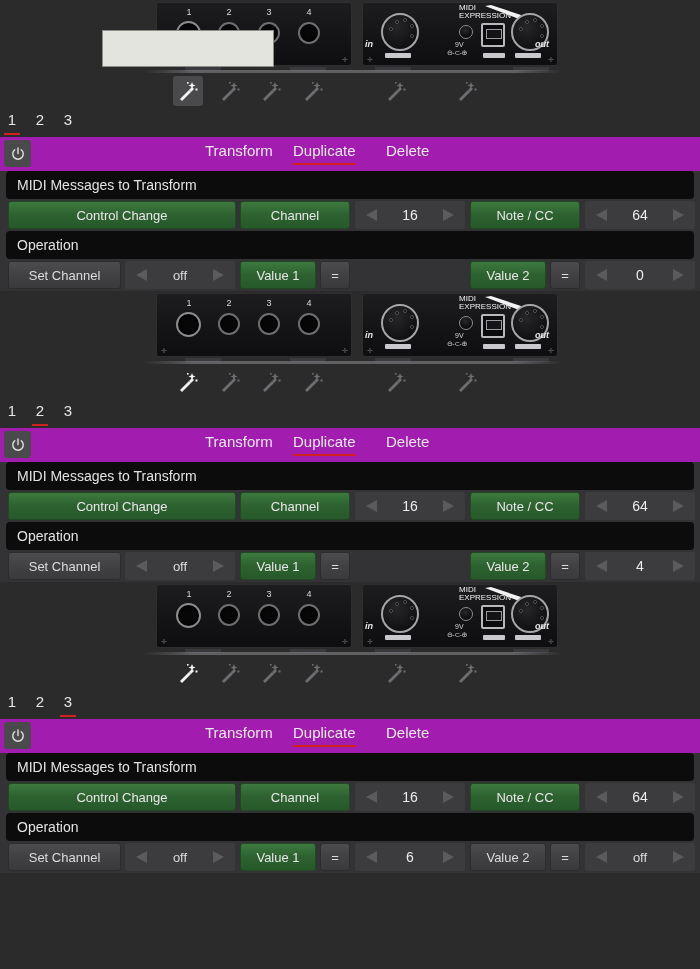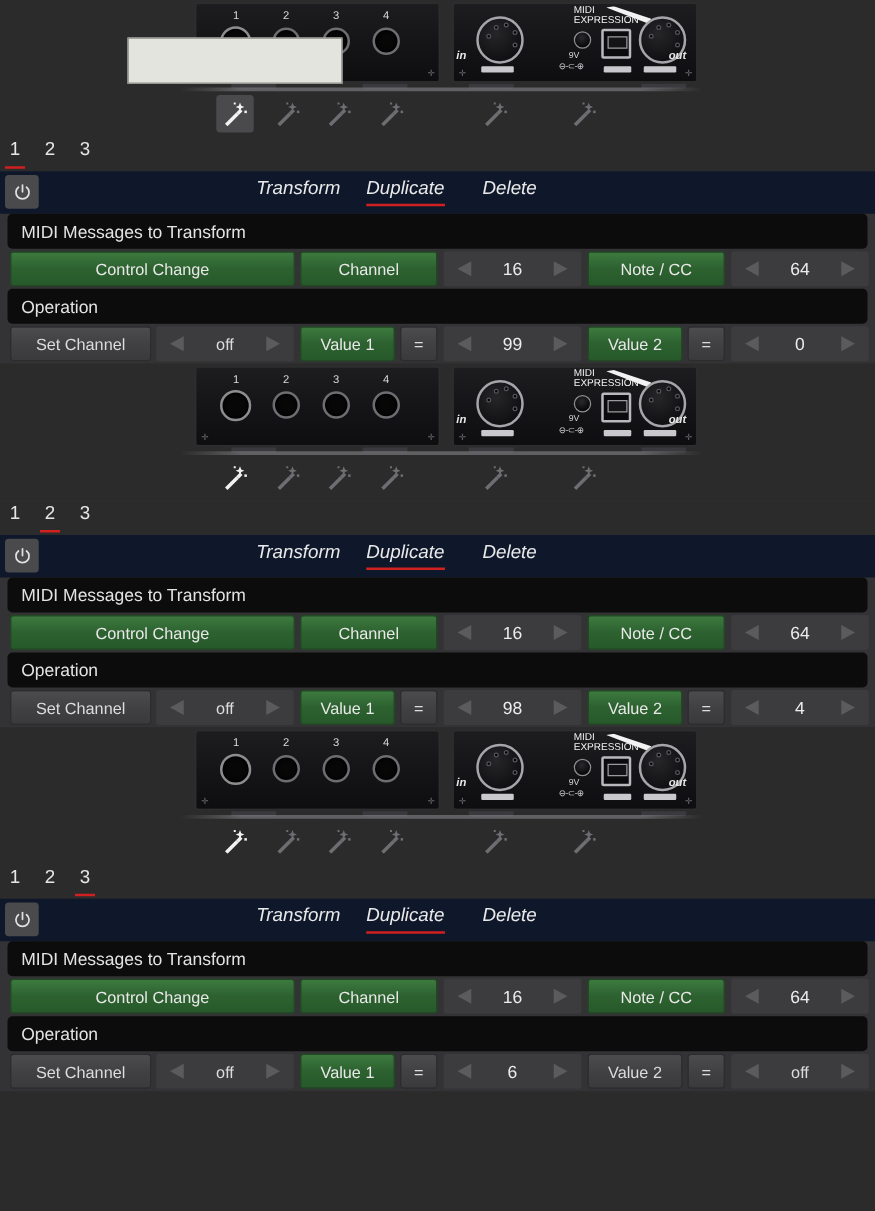--- a/index.html
+++ b/index.html
@@ -99,21 +99,21 @@
   .tabrow { position:relative; width:700px; height:29px; background:#2b2b2b; }
   .tab {
     position:absolute; top:2px; width:20px; text-align:center;
     color:#e6e6e6; font-size:15px; line-height:20px;
   }
   .tab .ul { display:block; height:2px; margin:3px auto 0; width:16px; background:transparent; }
   .tab.active .ul { background:#d02020; }
 
   
   .panel { position:relative; width:700px; background:#333335; }
-  .panel-top { position:relative; height:34px; background:#0f172a;font-style:italic; }
+  .panel-top { position:relative; height:34px; background:#a21caf; }
   .power-btn {
     position:absolute; left:4px; top:3px; width:27px; height:27px; border-radius:3px;
     background:#4a4a4d; display:flex; align-items:center; justify-content:center;
   }
   .power-glyph { width:14px; height:14px; display:block; }
   .navs { position:absolute; left:205px; top:4px; height:26px; }
   .nav {
     position:absolute; top:0; color:#e9e9e9; font-size:15px; line-height:19px; white-space:nowrap;
   }
   .nav .ul { display:block; height:2px; margin-top:3px; background:transparent; }
@@ -344,25 +344,20 @@
 
   <div class="ctrlrow">
     <div class="btn gray" style="left:8px; width:113px">Set Channel</div>
     <div class="spin" style="left:125px; width:110px">
       <span class="arrow left" style="left:11px"></span>
       <span class="val off">off</span>
       <span class="arrow right" style="right:11px"></span>
     </div>
     <div class="btn green" style="left:240px; width:76px">Value 1</div>
     <div class="btn gray eq" style="left:320px; width:30px">=</div>
-    <div class="spin" style="left:355px; width:110px">
-      <span class="arrow left" style="left:11px"></span>
-      <span class="val">99</span>
-      <span class="arrow right" style="right:11px"></span>
-    </div>
     <div class="btn green" style="left:470px; width:76px">Value 2</div>
     <div class="btn gray eq" style="left:550px; width:30px">=</div>
     <div class="spin" style="left:585px; width:110px">
       <span class="arrow left" style="left:11px"></span>
       <span class="val">0</span>
       <span class="arrow right" style="right:11px"></span>
     </div>
   </div>
 </div>
 
@@ -538,25 +533,20 @@
 
   <div class="ctrlrow">
     <div class="btn gray" style="left:8px; width:113px">Set Channel</div>
     <div class="spin" style="left:125px; width:110px">
       <span class="arrow left" style="left:11px"></span>
       <span class="val off">off</span>
       <span class="arrow right" style="right:11px"></span>
     </div>
     <div class="btn green" style="left:240px; width:76px">Value 1</div>
     <div class="btn gray eq" style="left:320px; width:30px">=</div>
-    <div class="spin" style="left:355px; width:110px">
-      <span class="arrow left" style="left:11px"></span>
-      <span class="val">98</span>
-      <span class="arrow right" style="right:11px"></span>
-    </div>
     <div class="btn green" style="left:470px; width:76px">Value 2</div>
     <div class="btn gray eq" style="left:550px; width:30px">=</div>
     <div class="spin" style="left:585px; width:110px">
       <span class="arrow left" style="left:11px"></span>
       <span class="val">4</span>
       <span class="arrow right" style="right:11px"></span>
     </div>
   </div>
 </div>
 

